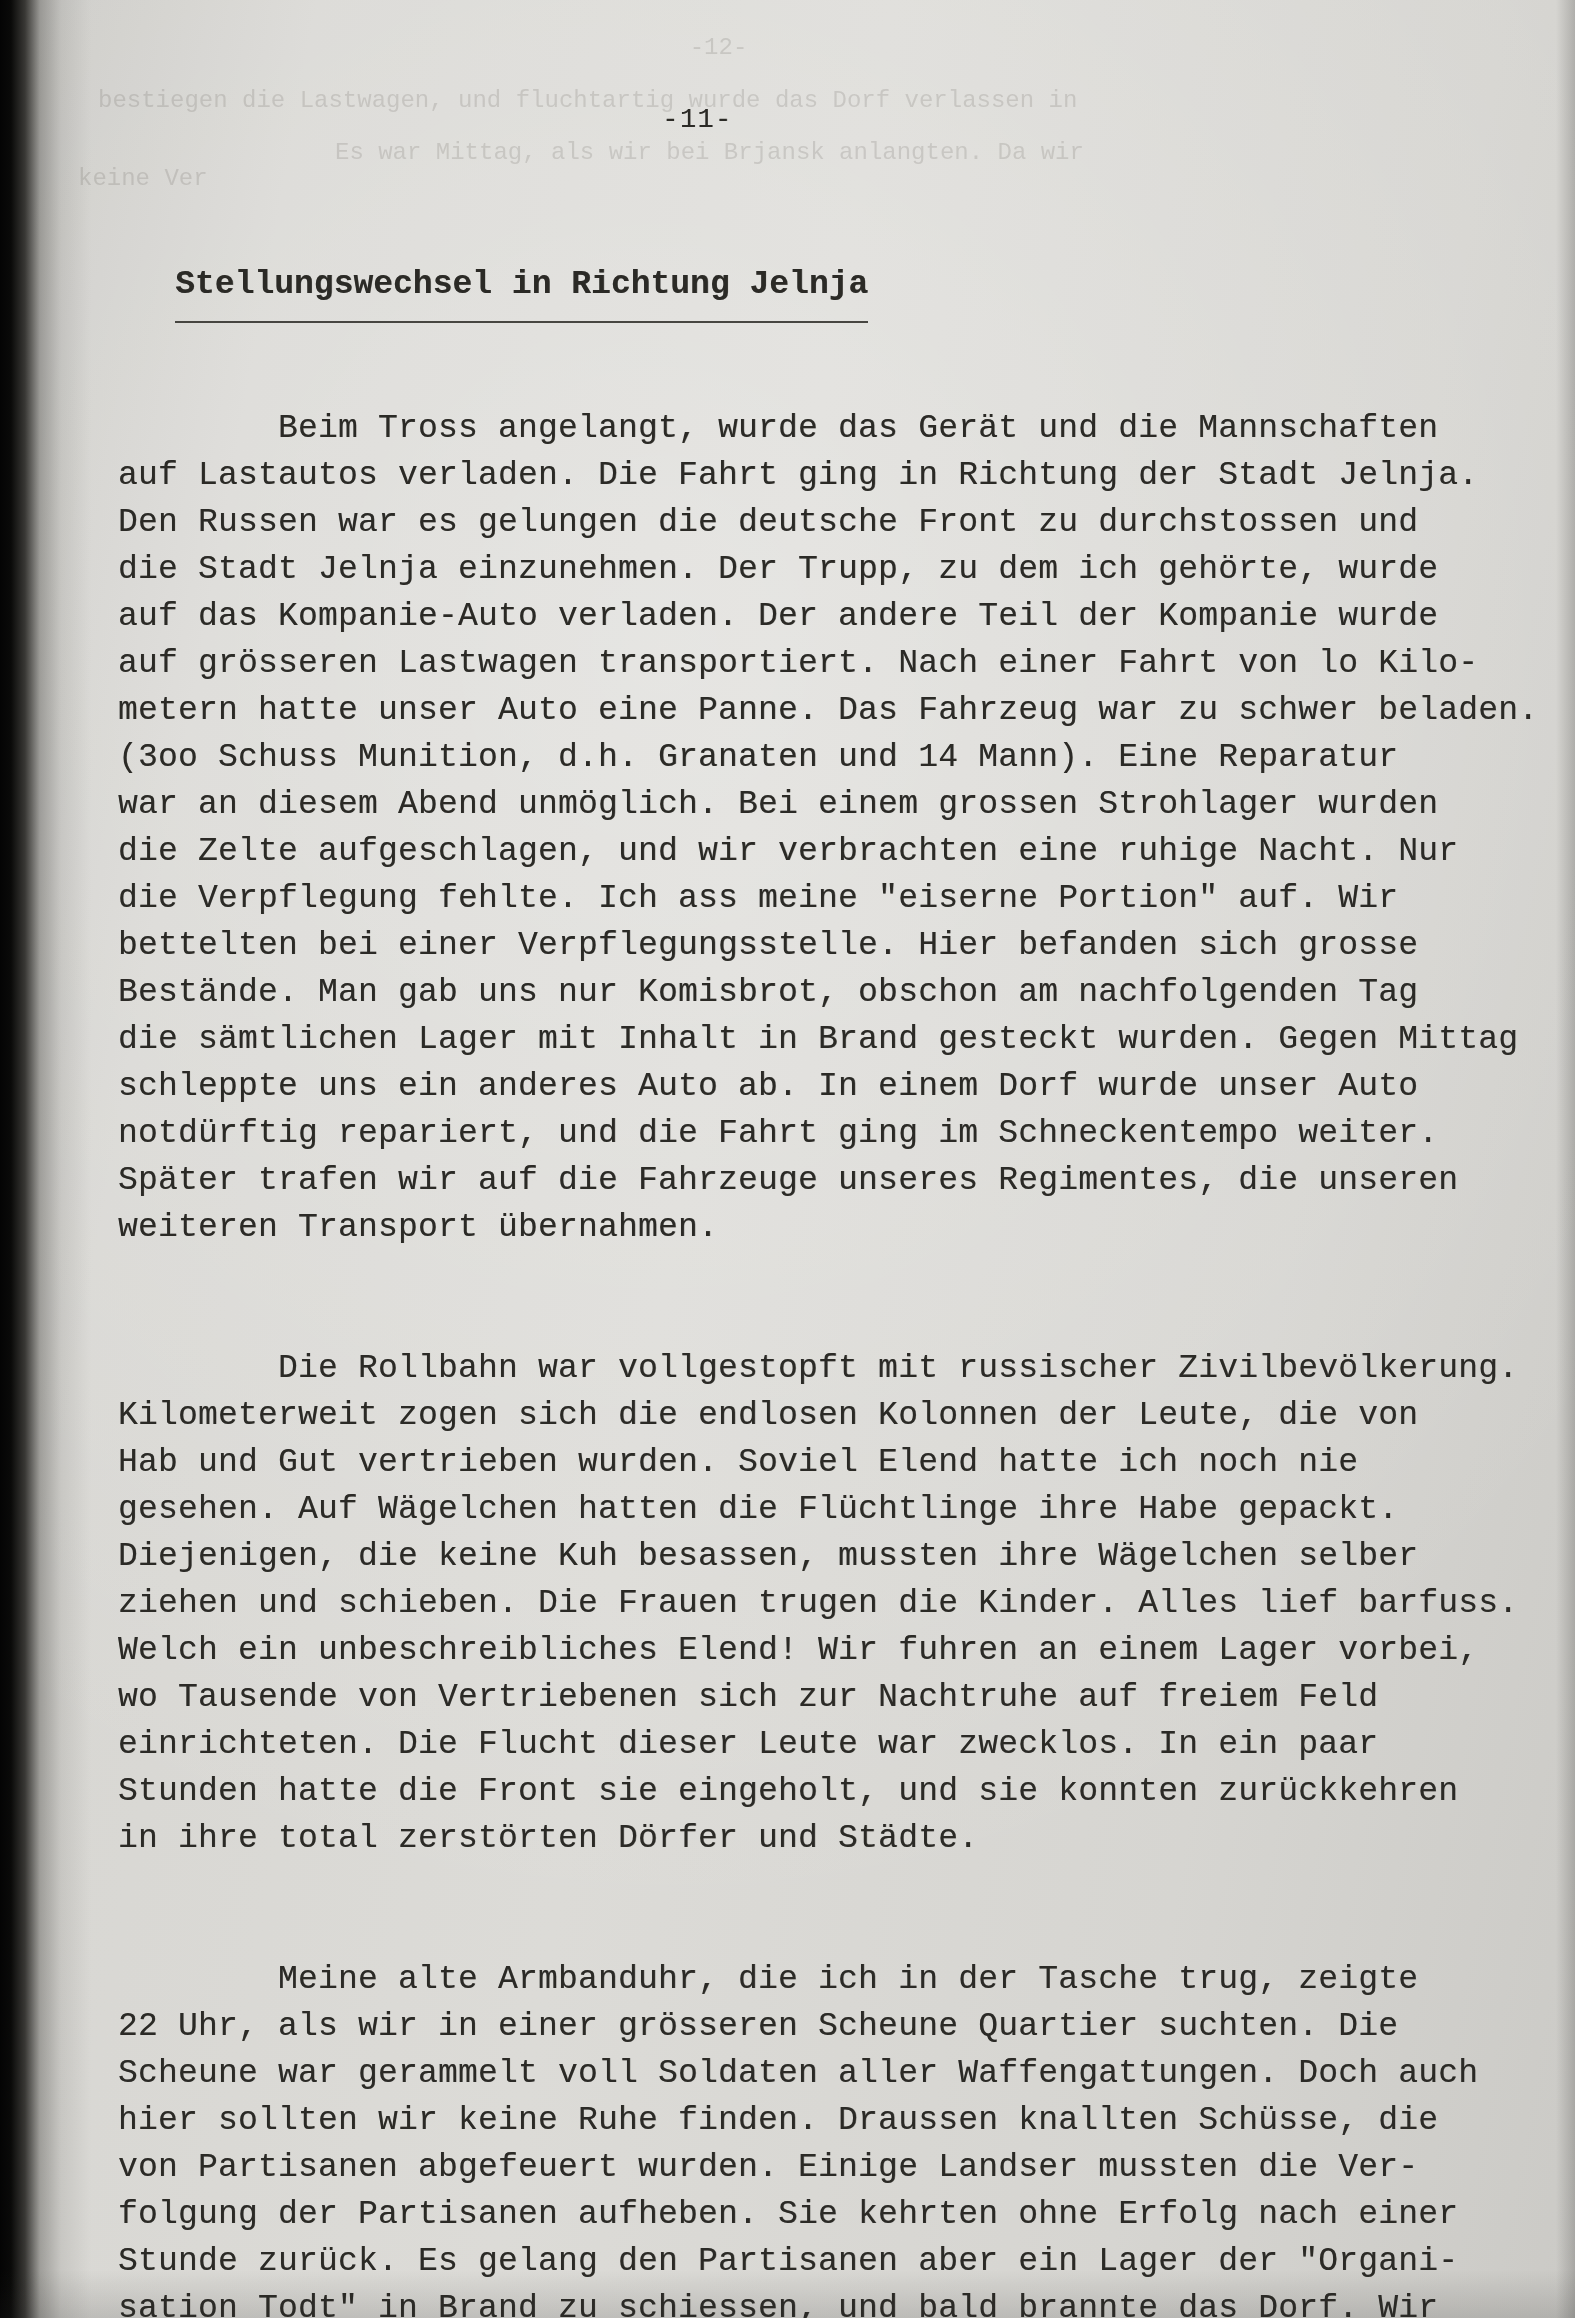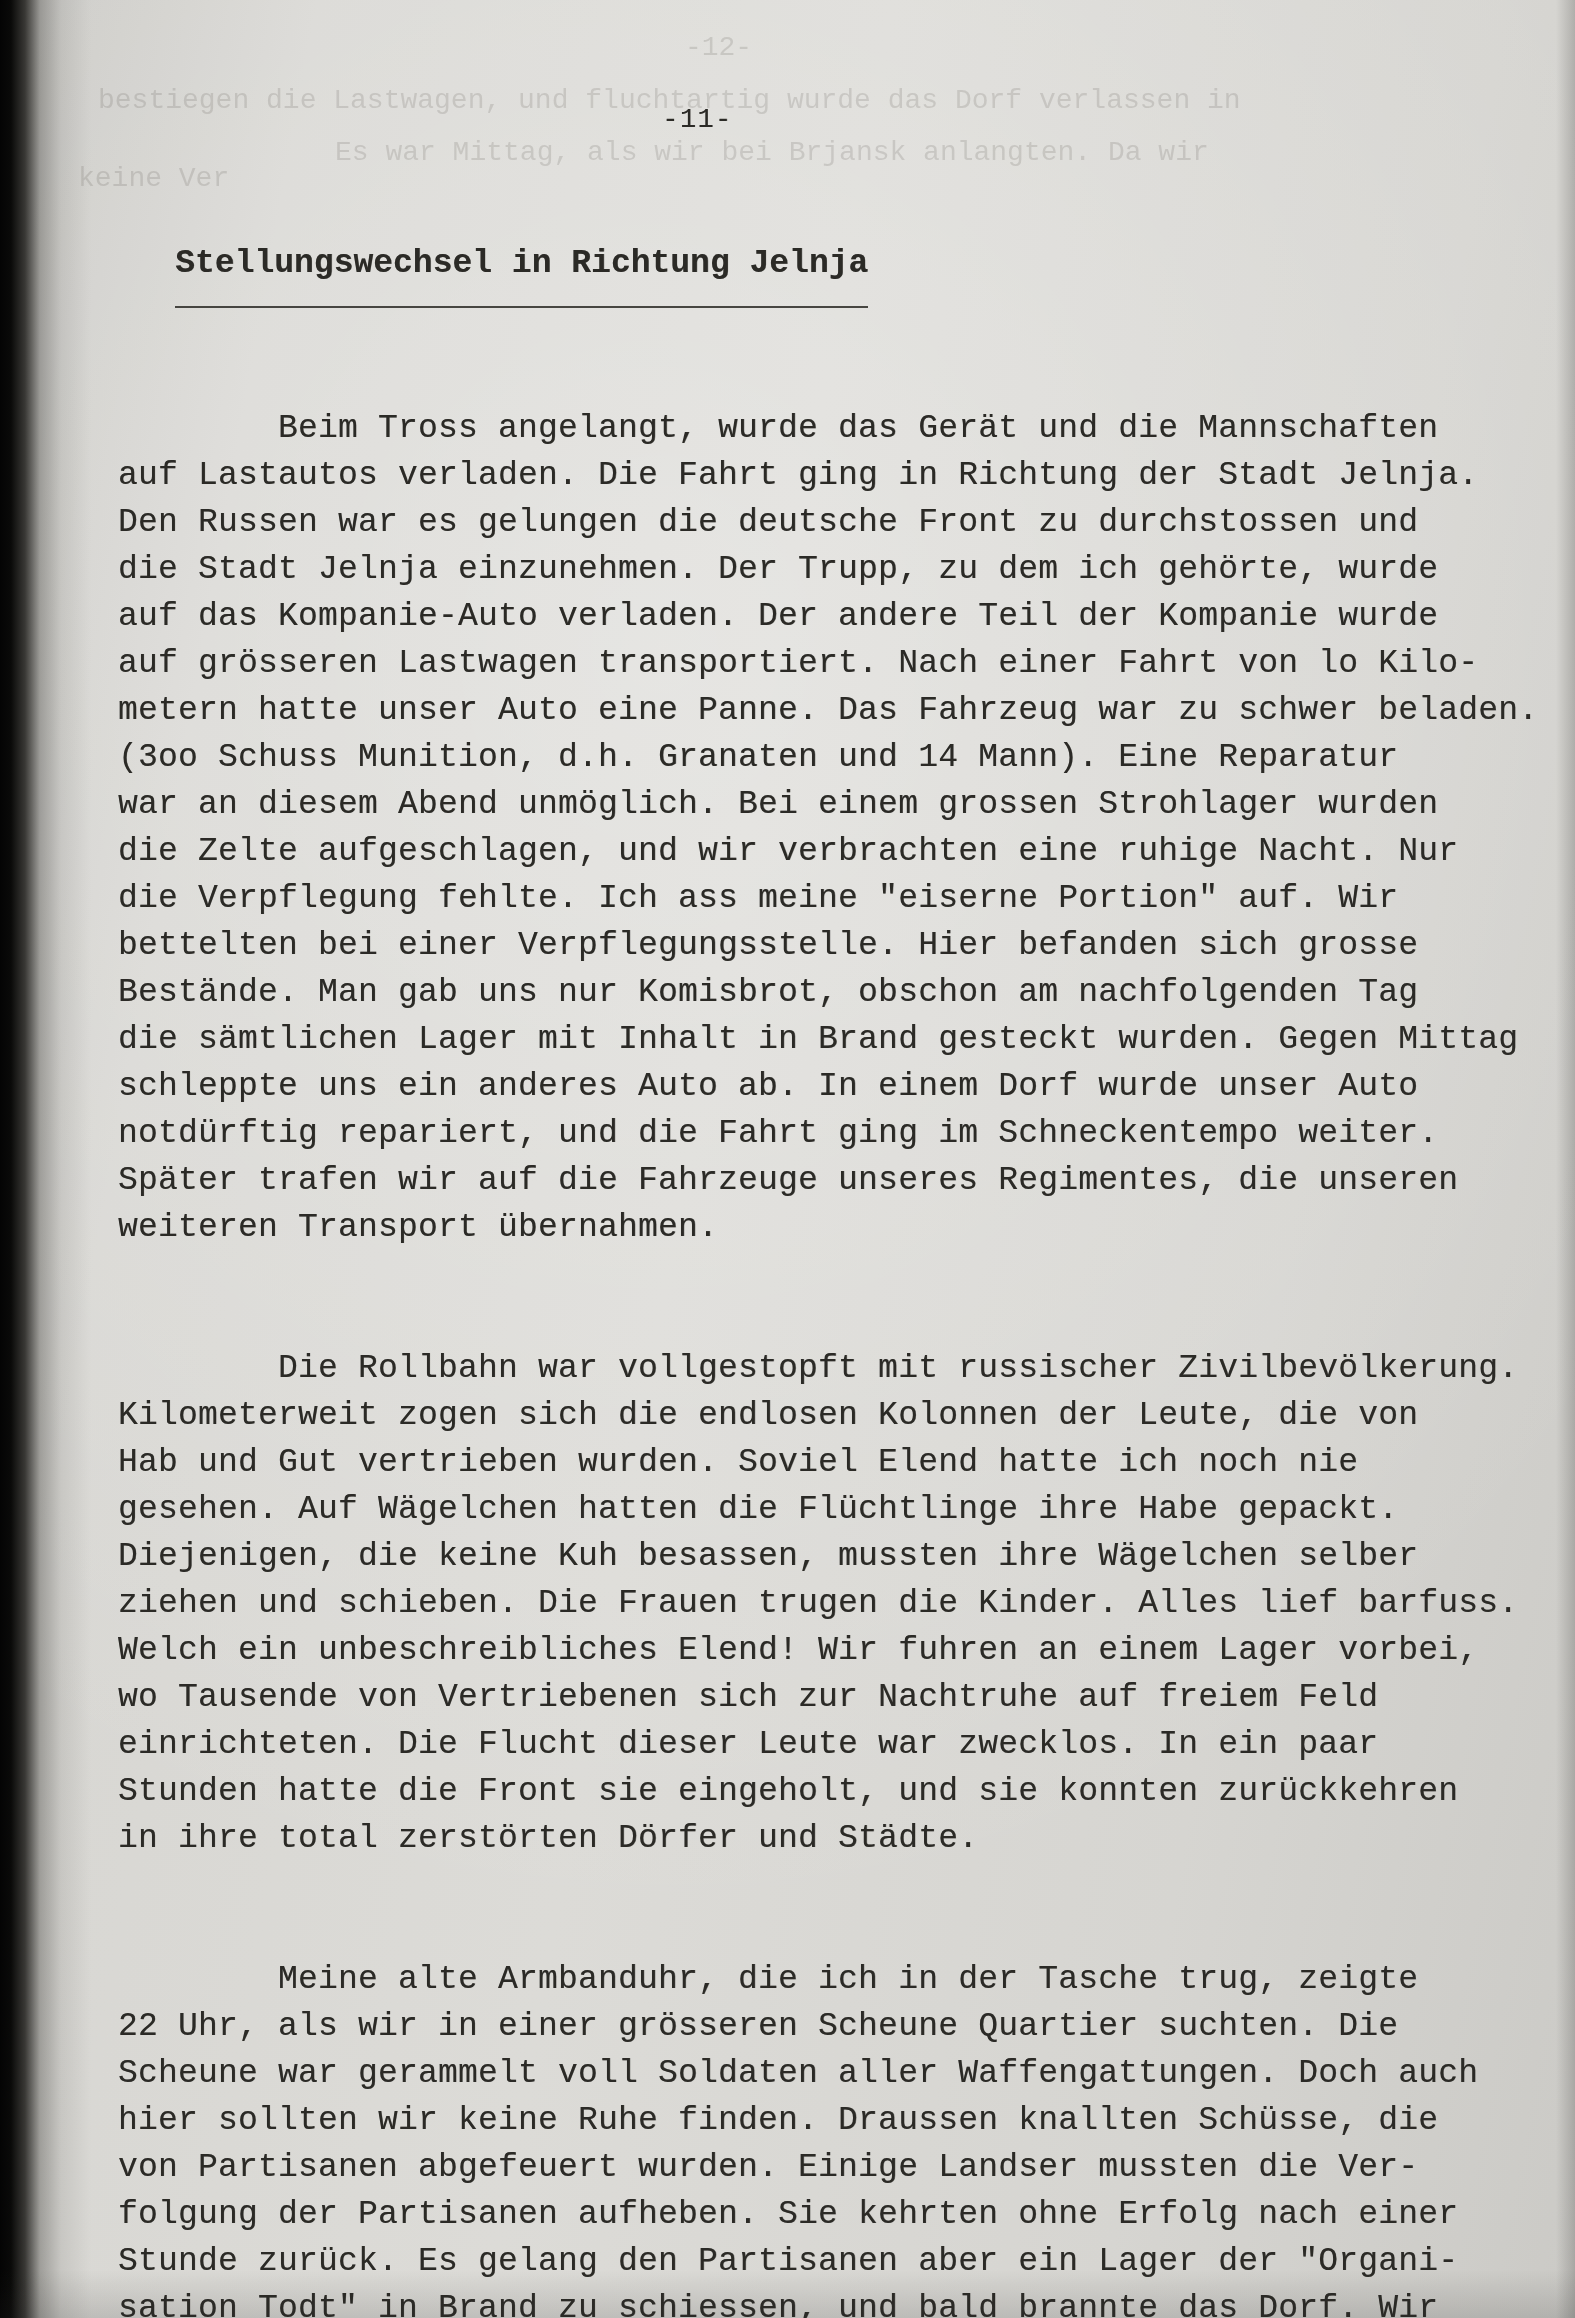--- a/index.html
+++ b/index.html
@@ -35,31 +35,32 @@
     position: absolute; left: 593px; top: 105px; width: 209px;
     text-align: center; font-size: 27px; letter-spacing: 1.4px;
   }
   .heading {
     position: absolute; left: 96px; top: 208px;
     font-size: 33px; font-weight: bold; white-space: pre;
   }
   .heading .underline {
     display: inline-block;
     border-bottom: 2.8px solid rgba(43,42,38,0.85);
-    padding-bottom: 24px;
+    padding-bottom: 18px;
+    margin-top: 21px;
   }
   .body-text {
     position: absolute; left: 95px; top: 311px;
     font-size: 33px; line-height: 47px;
     white-space: pre; letter-spacing: 0.2px;
   }
   .body-text .para { white-space: pre; margin-left: 23px; }
   .ghost {
     position: absolute;
-    font-size: 28px; line-height: 46px;
+    font-size: 24px; line-height: 46px;
     color: rgba(72,71,65,0.16);
     white-space: pre;
     text-shadow: none;
   }
   .ghost-pn   { left: 614px; top: 25px;  width: 209px; text-align: center; }
   .ghost-l1   { left: 98px; top: 78px; }
   .ghost-l2   { left: 335px; top: 130px; }
   .ghost-l3   { left: 78px; top: 156px; }
 </style>
 </head>

